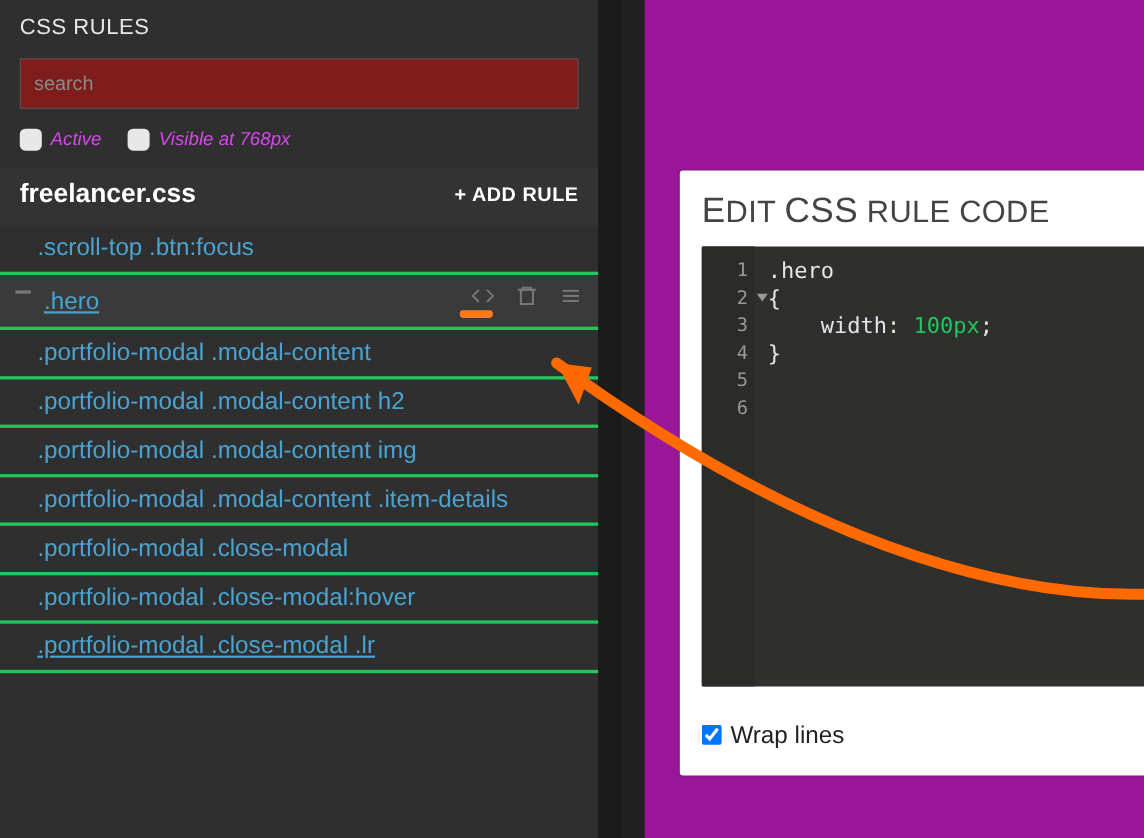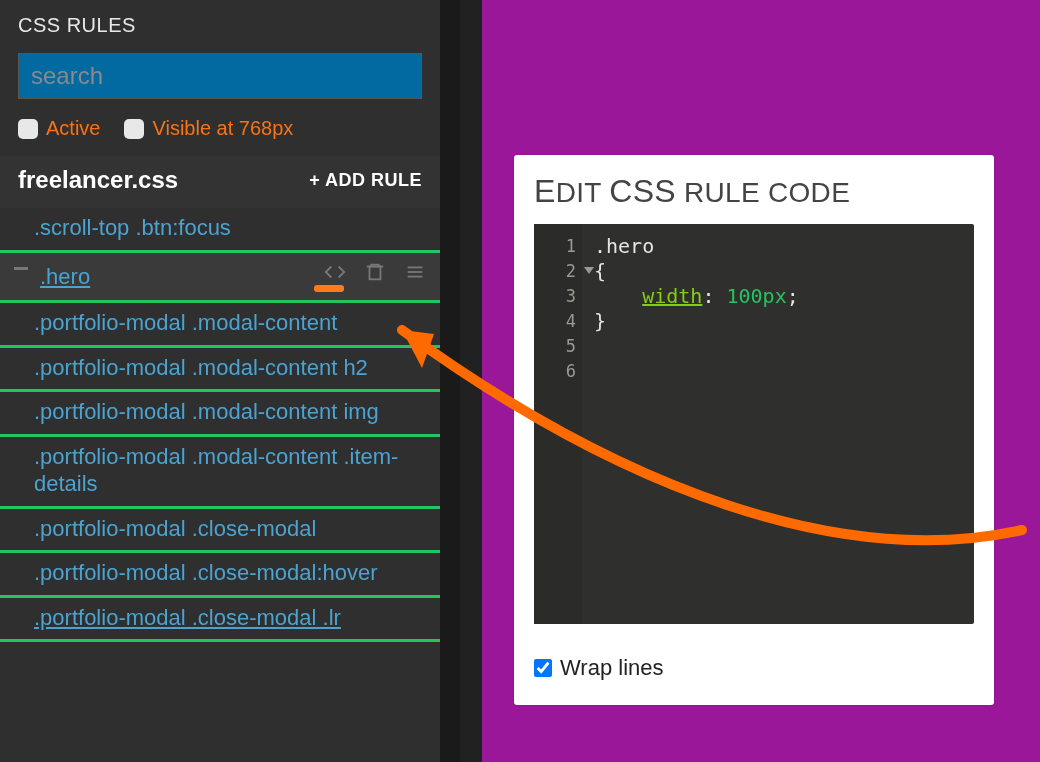--- a/index.html
+++ b/index.html
@@ -1,25 +1,25 @@
 <!DOCTYPE html>
 <html><head>
 <meta charset="utf-8">
 <style>
   * { box-sizing: border-box; margin: 0; padding: 0; }
   html, body { width: 1040px; height: 762px; overflow: hidden; font-family: "Helvetica Neue", Arial, sans-serif; }
   body { display: flex; background: #111; }
 
   
-  .left-panel { width: 440px; height: 100%; background: #2f2f2f; color: #ccc; display: flex; flex-direction: column; }
+  .left-panel { width: 544px; height: 100%; background: #2f2f2f; color: #ccc; display: flex; flex-direction: column; }
   .left-inner { padding: 14px 18px 0 18px; flex: 0 0 auto; }
   .panel-title { color: #e8e8e8; font-size: 20px; font-weight: 400; letter-spacing: 0.5px; }
-  .search-box { margin-top: 16px; width: 100%; height: 46px; border: 1px solid #555; background: #0369a1; color: #bbb; font-size: 24px; padding: 0 12px; outline: none; }
+  .search-box { margin-top: 16px; width: 100%; height: 46px; border: 1px solid #555; background: #7f1d1d; color: #bbb; font-size: 18px; padding: 0 12px; outline: none; }
   .search-box::placeholder { color: #8a8a8a; }
-  .filters { display: flex; align-items: center; gap: 24px; margin-top: 18px; margin-bottom: 16px; font-size: 20px; color: #f97316; }
+  .filters { display: flex; align-items: center; gap: 24px; margin-top: 18px; margin-bottom: 16px; font-size: 17px; color: #d946ef; font-style: italic; }
   .chk { display: inline-flex; align-items: center; gap: 8px; }
   .chkbox { width: 20px; height: 20px; border-radius: 5px; background: #e8e8e8; display:inline-block; }
 
   .file-header { display:flex; align-items:center; justify-content:space-between; padding:10px 18px 14px 18px; background:#333; }
   .file-name { color:#ffffff; font-size:24px; font-weight:600; }
   .add-rule { color:#ffffff; font-size:18px; font-weight:700; letter-spacing:0.5px; }
 
   .rules-list { flex:1; overflow:auto; }
   .rule { border-bottom:3px solid #22c55e; padding:6px 18px 8px 34px; color:#4aa3d1; font-size:22px; line-height:1.25; cursor:pointer; position:relative; }
   .rule.selected { background:#3a3a3a; padding-top:10px; padding-bottom:10px; padding-left:40px; }
@@ -38,21 +38,21 @@
   .right { flex:1; height:100%; background:#9a179a; position:relative; display:flex; align-items:flex-start; justify-content:flex-start; }
   .editor-card { position:absolute; left:32px; top:155px; width:480px; background:#fff; border-radius:3px; box-shadow: 0 0 2px rgba(0,0,0,0.2); padding:18px 20px 24px 20px; }
   .editor-title { font-size:28px; color:#444; font-variant: small-caps; letter-spacing:0.3px; margin-bottom:14px; }
   .editor-title .big { font-size:32px; }
 
   .code-area { background:#2f2f2d; border-radius:2px; font-family: Menlo, Consolas, monospace; font-size:20px; color:#ddd; position:relative; height:400px; }
   .gutter { position:absolute; left:0; top:0; bottom:0; width:48px; background:#2b2b29; color:#9a9a92; padding-top:10px; text-align:right; font-size:17px; line-height:25px; }
   .gutter div { padding-right:6px; position:relative; }
   .fold { position:absolute; right:-12px; top:8px; width:0; height:0; border-left:5px solid transparent; border-right:5px solid transparent; border-top:7px solid #9a9a92; }
   .code-lines { position:absolute; left:60px; top:10px; line-height:25px; }
-  .tok-key { color:#84cc16;text-decoration:underline; }
+  .tok-key { color:#e5e5e5; }
   .tok-val { color:#22c55e; }
   .tok-sel, .tok-brace, .tok-semi { color:#e6e6e0; }
 
   .wrap-row { display:flex; align-items:center; gap:8px; margin-top:31px; font-size:22px; color:#222; }
   .wrap-row input { width:18px; height:18px; }
 
   
   .annot { position:absolute; pointer-events:none; }
 </style>
 </head>

